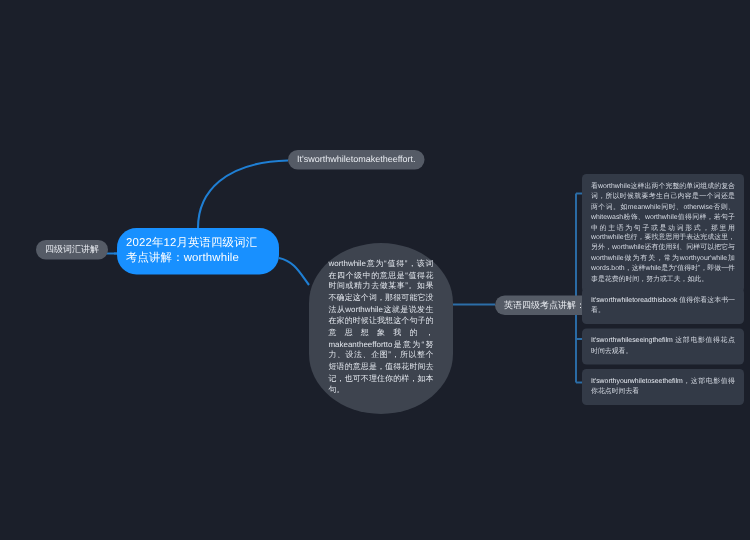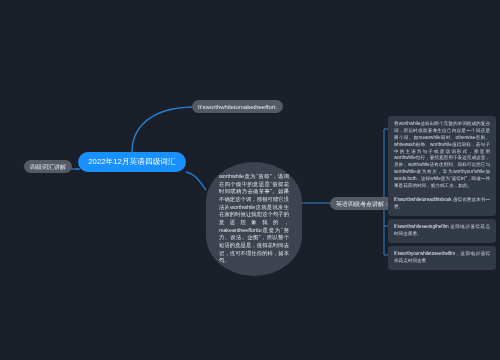--- a/index.html
+++ b/index.html
@@ -26,21 +26,20 @@
     z-index: 2;
   }
   
   .root {
     left: 78px; top: 152px;
     width: 108px;
     background: #1890ff;
     color: #ffffff;
     border-radius: 13px;
     padding: 5px 6px;
-    text-align: center;
     font-size: 7.6px;
     letter-spacing: .1px;
   }
   .root .l2 { display: block; }
   
   .pill {
     background: #555b66;
     color: #e9ecf1;
     border-radius: 9px;
     padding: 2.5px 6px;
@@ -100,20 +99,21 @@
     <path d="M384,129 L388,129" stroke="#2c6ea8" stroke-width="1.3" fill="none"></path>
     <path d="M384,199 L388,199" stroke="#2c6ea8" stroke-width="1.3" fill="none"></path>
     <path d="M384,226 L388,226" stroke="#2c6ea8" stroke-width="1.3" fill="none"></path>
     <path d="M384,255 L388,255" stroke="#2c6ea8" stroke-width="1.3" fill="none"></path>
   </svg>
 
   <div class="node pill pill-left">四级词汇讲解</div>
 
   <div class="node root">
     <span class="l1">2022年12月英语四级词汇</span>
+    <span class="l2">考点讲解：worthwhile</span>
   </div>
 
   <div class="node pill pill-top">It'sworthwhiletomaketheeffort.</div>
 
   <div class="node blob">worthwhile意为“值得”，该词在四个级中的意思是“值得花时间或精力去做某事”。如果不确定这个词，那很可能它没法从worthwhile这就是说发生在家的时候让我想这个句子的意思想象我的，makeantheeffortto是意为“努力、设法、企图”，所以整个短语的意思是，值得花时间去记，也可不理住你的样，如本句。</div>
 
   <div class="node pill pill-branch">英语四级考点讲解：</div>
 
   <div class="node card card-1">看worthwhile这样出两个完整的单词组成的复合词，所以时候就要考生自己内容是一个词还是两个词。如meanwhile同时、otherwise否则、whitewash粉饰、worthwhile值得同样，若句子中的主语为句子或是动词形式，那里用worthwhile也行，要找意思用于表达完成这里，另外，worthwhile还有使用到、同样可以把它与worthwhile做为有关，常为worthyour'while加words.both，这样while是为“值得时”，即做一件事是花费的时间，努力或工夫，如此。</div>
 

